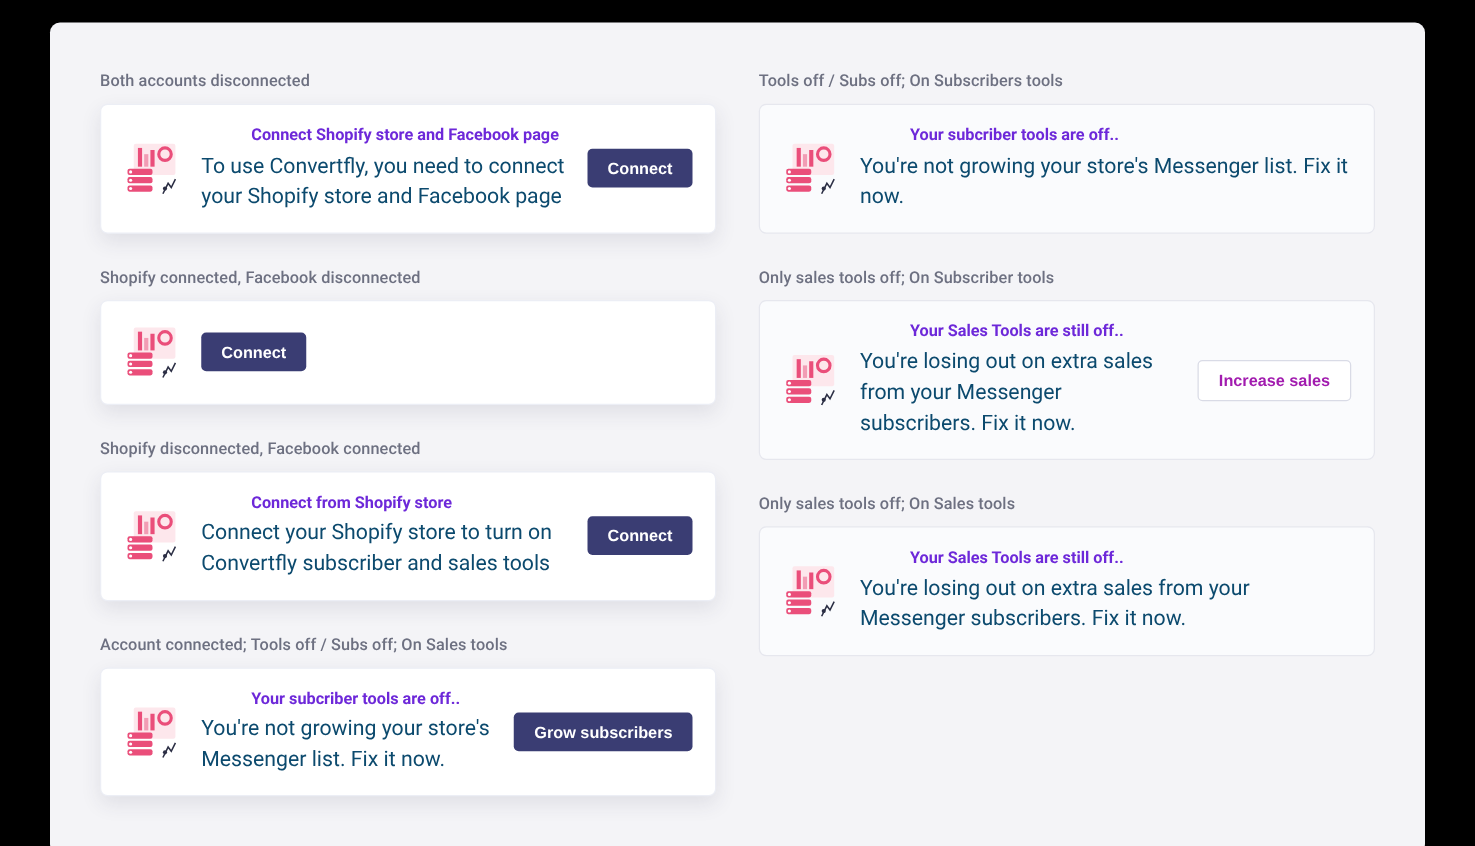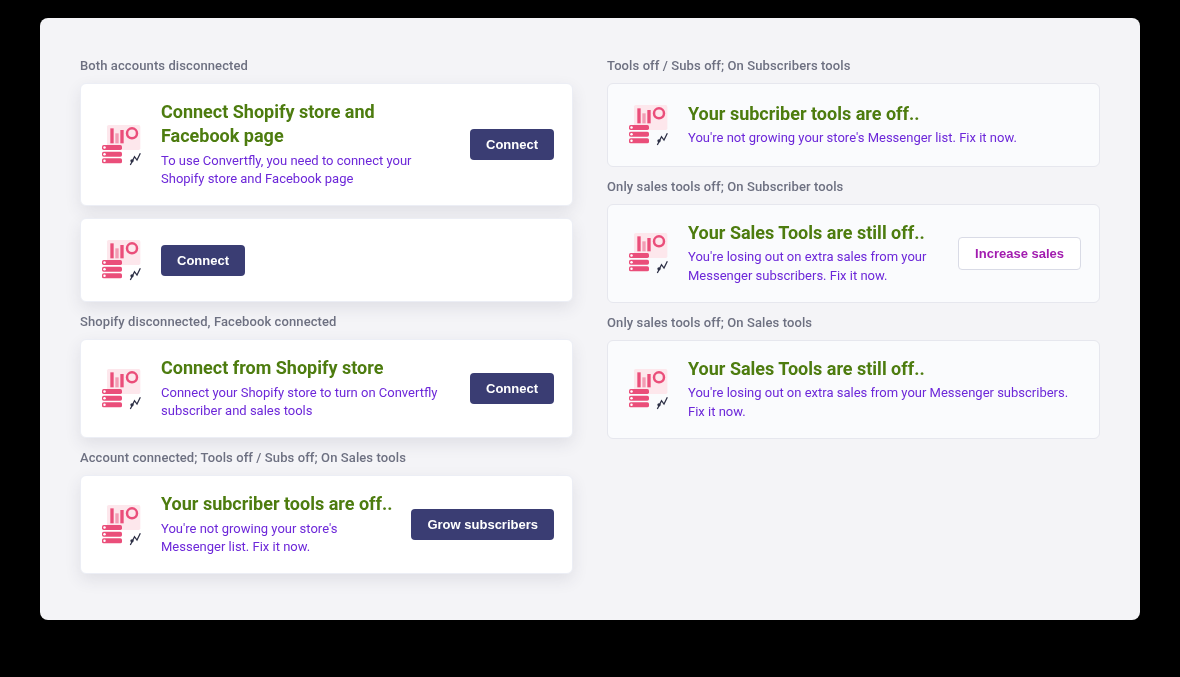--- a/index.html
+++ b/index.html
@@ -18,21 +18,21 @@
     background: #f4f4f7;
     border-radius: 8px;
     padding: 40px 40px 46px 40px;
     display: flex;
     gap: 34px;
   }
   .col {
     flex: 1;
     display: flex;
     flex-direction: column;
-    gap: 12px;
+    gap: 28px;
   }
   .section { display: flex; flex-direction: column; gap: 10px; }
   .section-label {
     font-size: 13px;
     font-weight: 500;
     color: #6d7081;
     letter-spacing: .1px;
   }
   .card {
     background: #fff;
@@ -53,29 +53,30 @@
   }
   .illus {
     width: 50px;
     height: 50px;
     flex-shrink: 0;
     border-radius: 4px;
   }
   .illus svg { width: 100%; height: 100%; display: block; }
   .txt { flex: 1; min-width: 0; }
   .card-title {
-    font-size: 18px;
+    font-size: 13px;
     font-weight: 700;
-    color: #4d7c0f;
+    color: #6d28d9;
     margin-bottom: 3px;
     line-height: 1.35;
+    margin-left: 40px;
   }
   .card-desc {
-    font-size: 13px;
-    color: #6d28d9;
+    font-size: 17px;
+    color: #0c4a6e;
     line-height: 1.45;
   }
   .btn {
     flex-shrink: 0;
     background: #3a3d73;
     color: #fff;
     font-size: 13px;
     font-weight: 600;
     border: none;
     border-radius: 4px;
@@ -114,20 +115,21 @@
   </svg>
           </div>
           <div class="txt">
             <div class="card-title">Connect Shopify store and Facebook page</div>
             <div class="card-desc">To use Convertfly, you need to connect your Shopify store and Facebook page</div>
           </div>
           <button class="btn">Connect</button>
         </div>
       </div>
       <div class="section">
+        <div class="section-label">Shopify connected, Facebook disconnected</div>
         <div class="card shadow">
           <div class="illus">
             <svg viewBox="0 0 60 60" xmlns="http://www.w3.org/2000/svg">
     <rect x="12" y="6" width="40" height="30" rx="2" fill="#fde7ec"></rect>
     <rect x="16" y="10" width="4" height="18" fill="#ea4e7a"></rect>
     <rect x="22" y="16" width="4" height="12" fill="#f29cb4"></rect>
     <rect x="28" y="12" width="4" height="16" fill="#ea4e7a"></rect>
     <circle cx="42" cy="16" r="6" fill="none" stroke="#ea4e7a" stroke-width="3"></circle>
     <rect x="6" y="30" width="24" height="6" rx="2" fill="#ea4e7a"></rect>
     <rect x="6" y="38" width="24" height="6" rx="2" fill="#ea4e7a"></rect>

